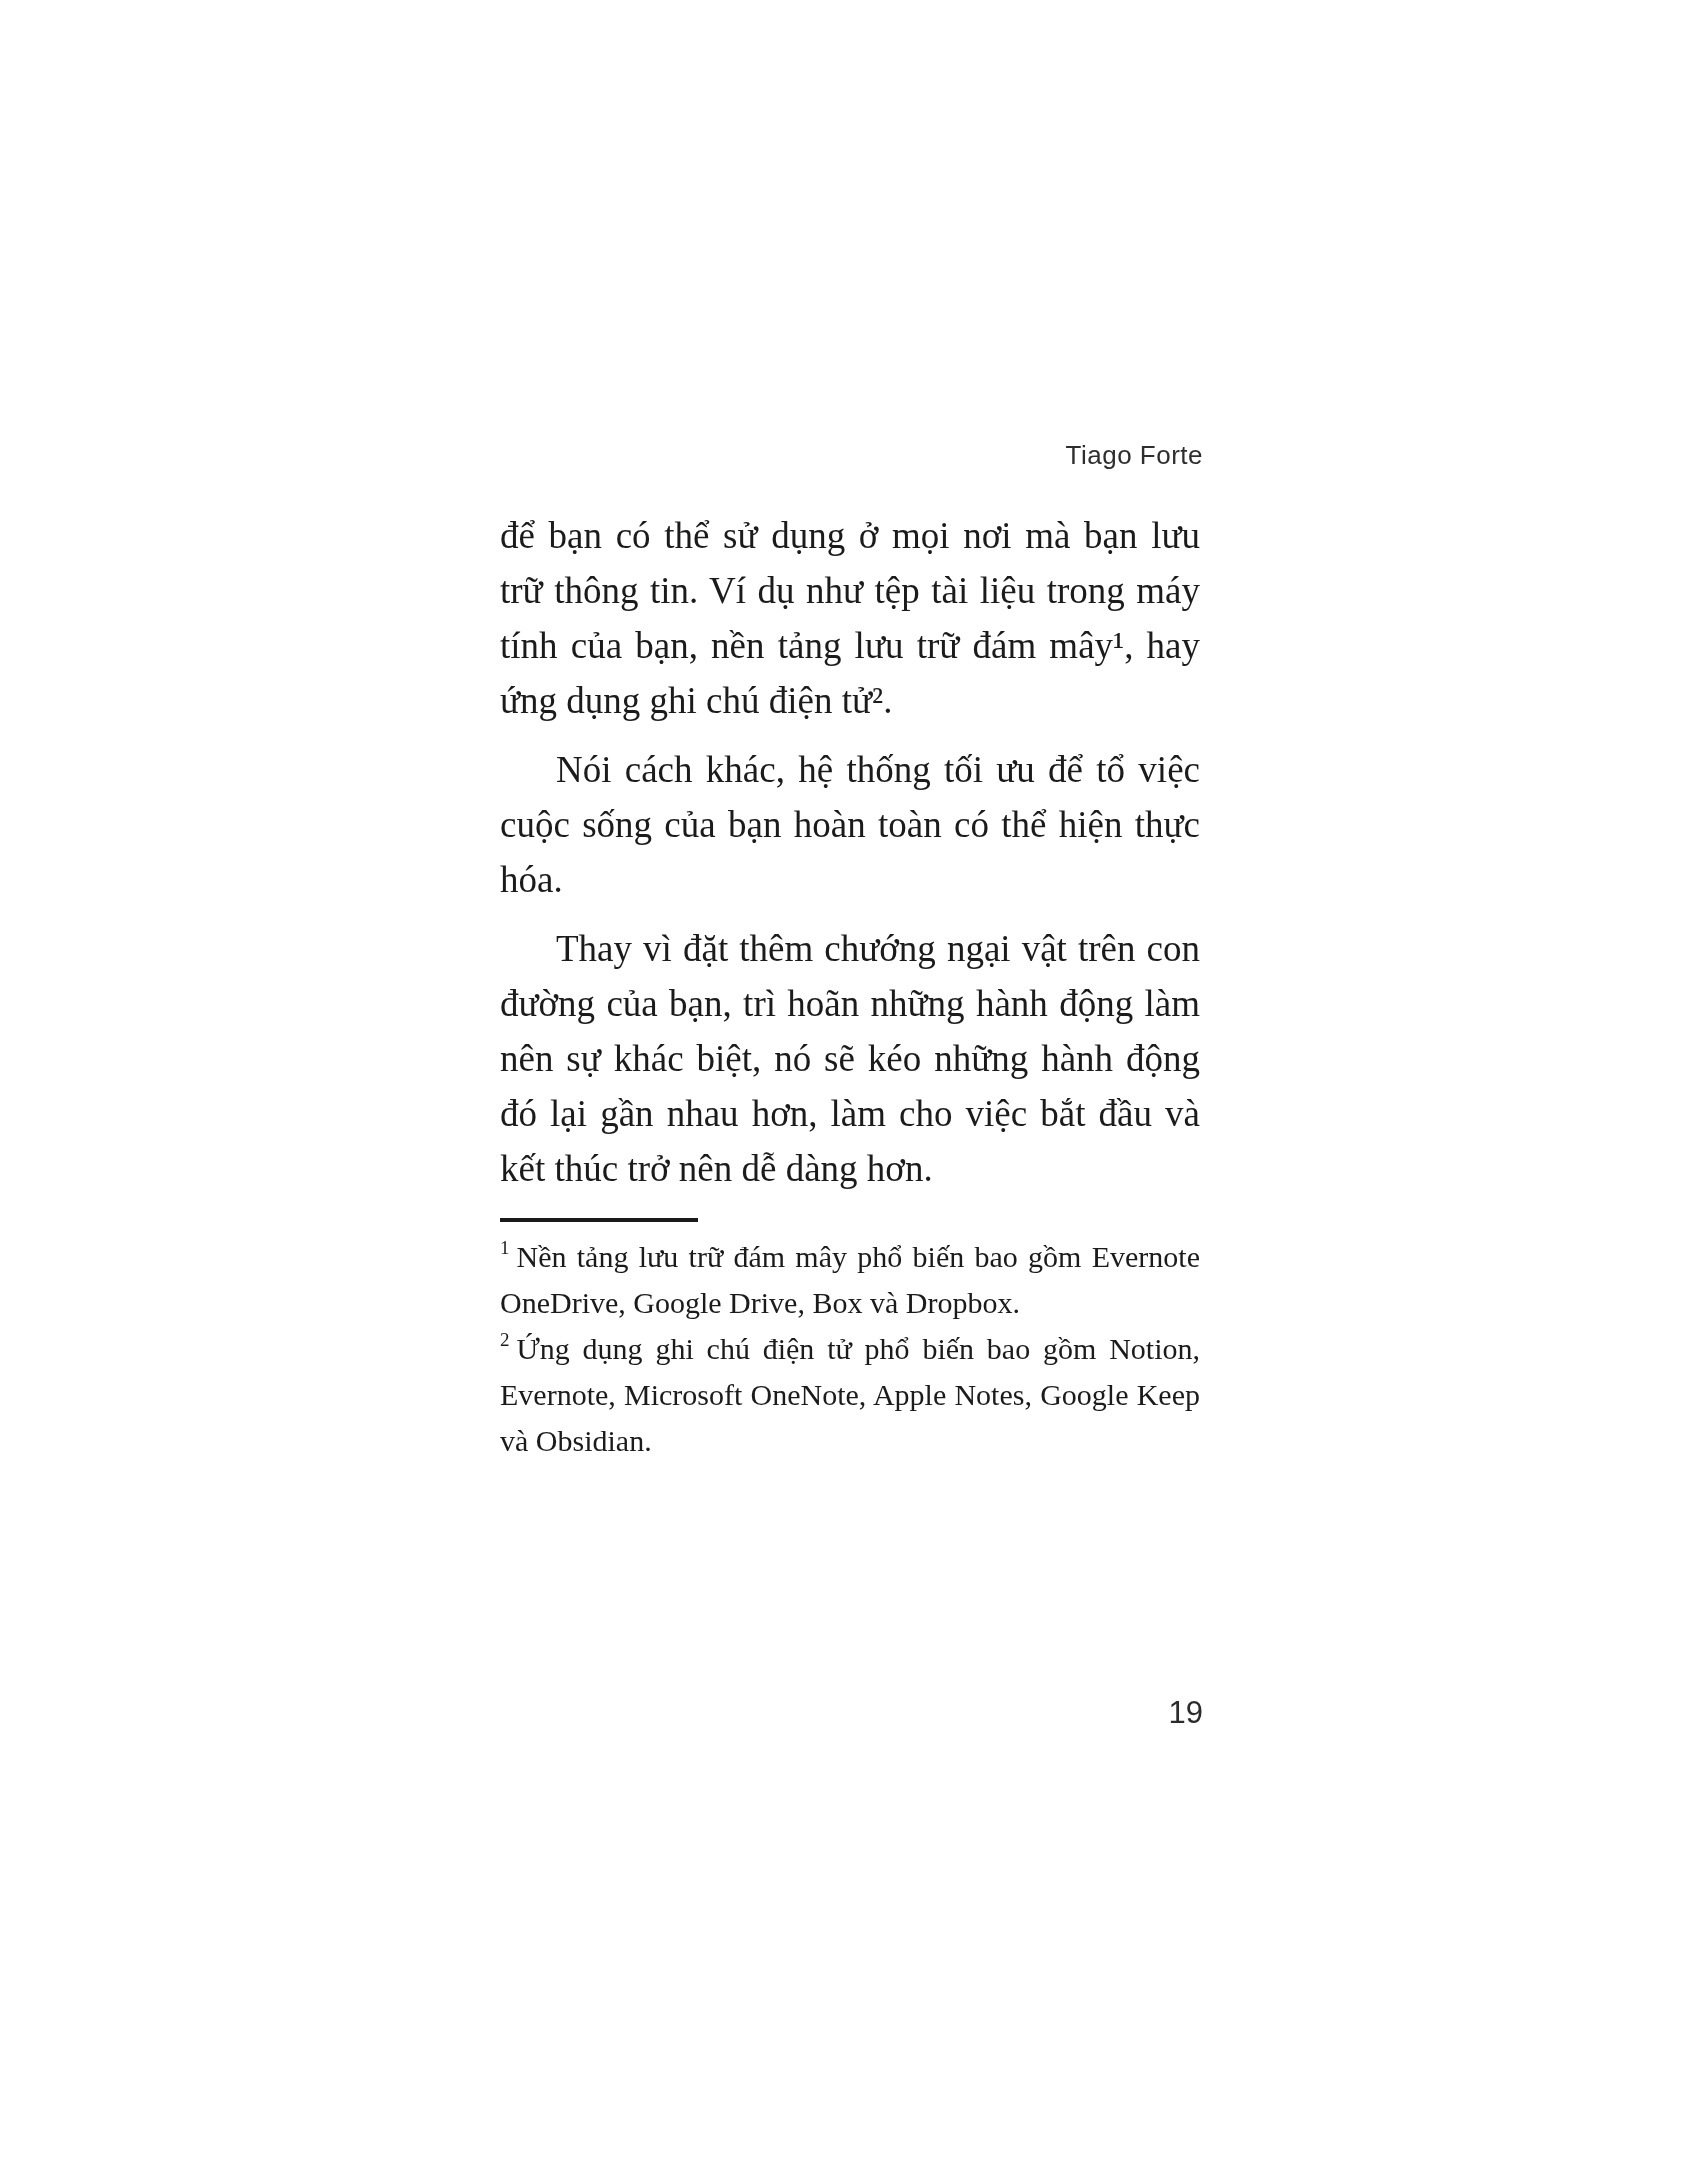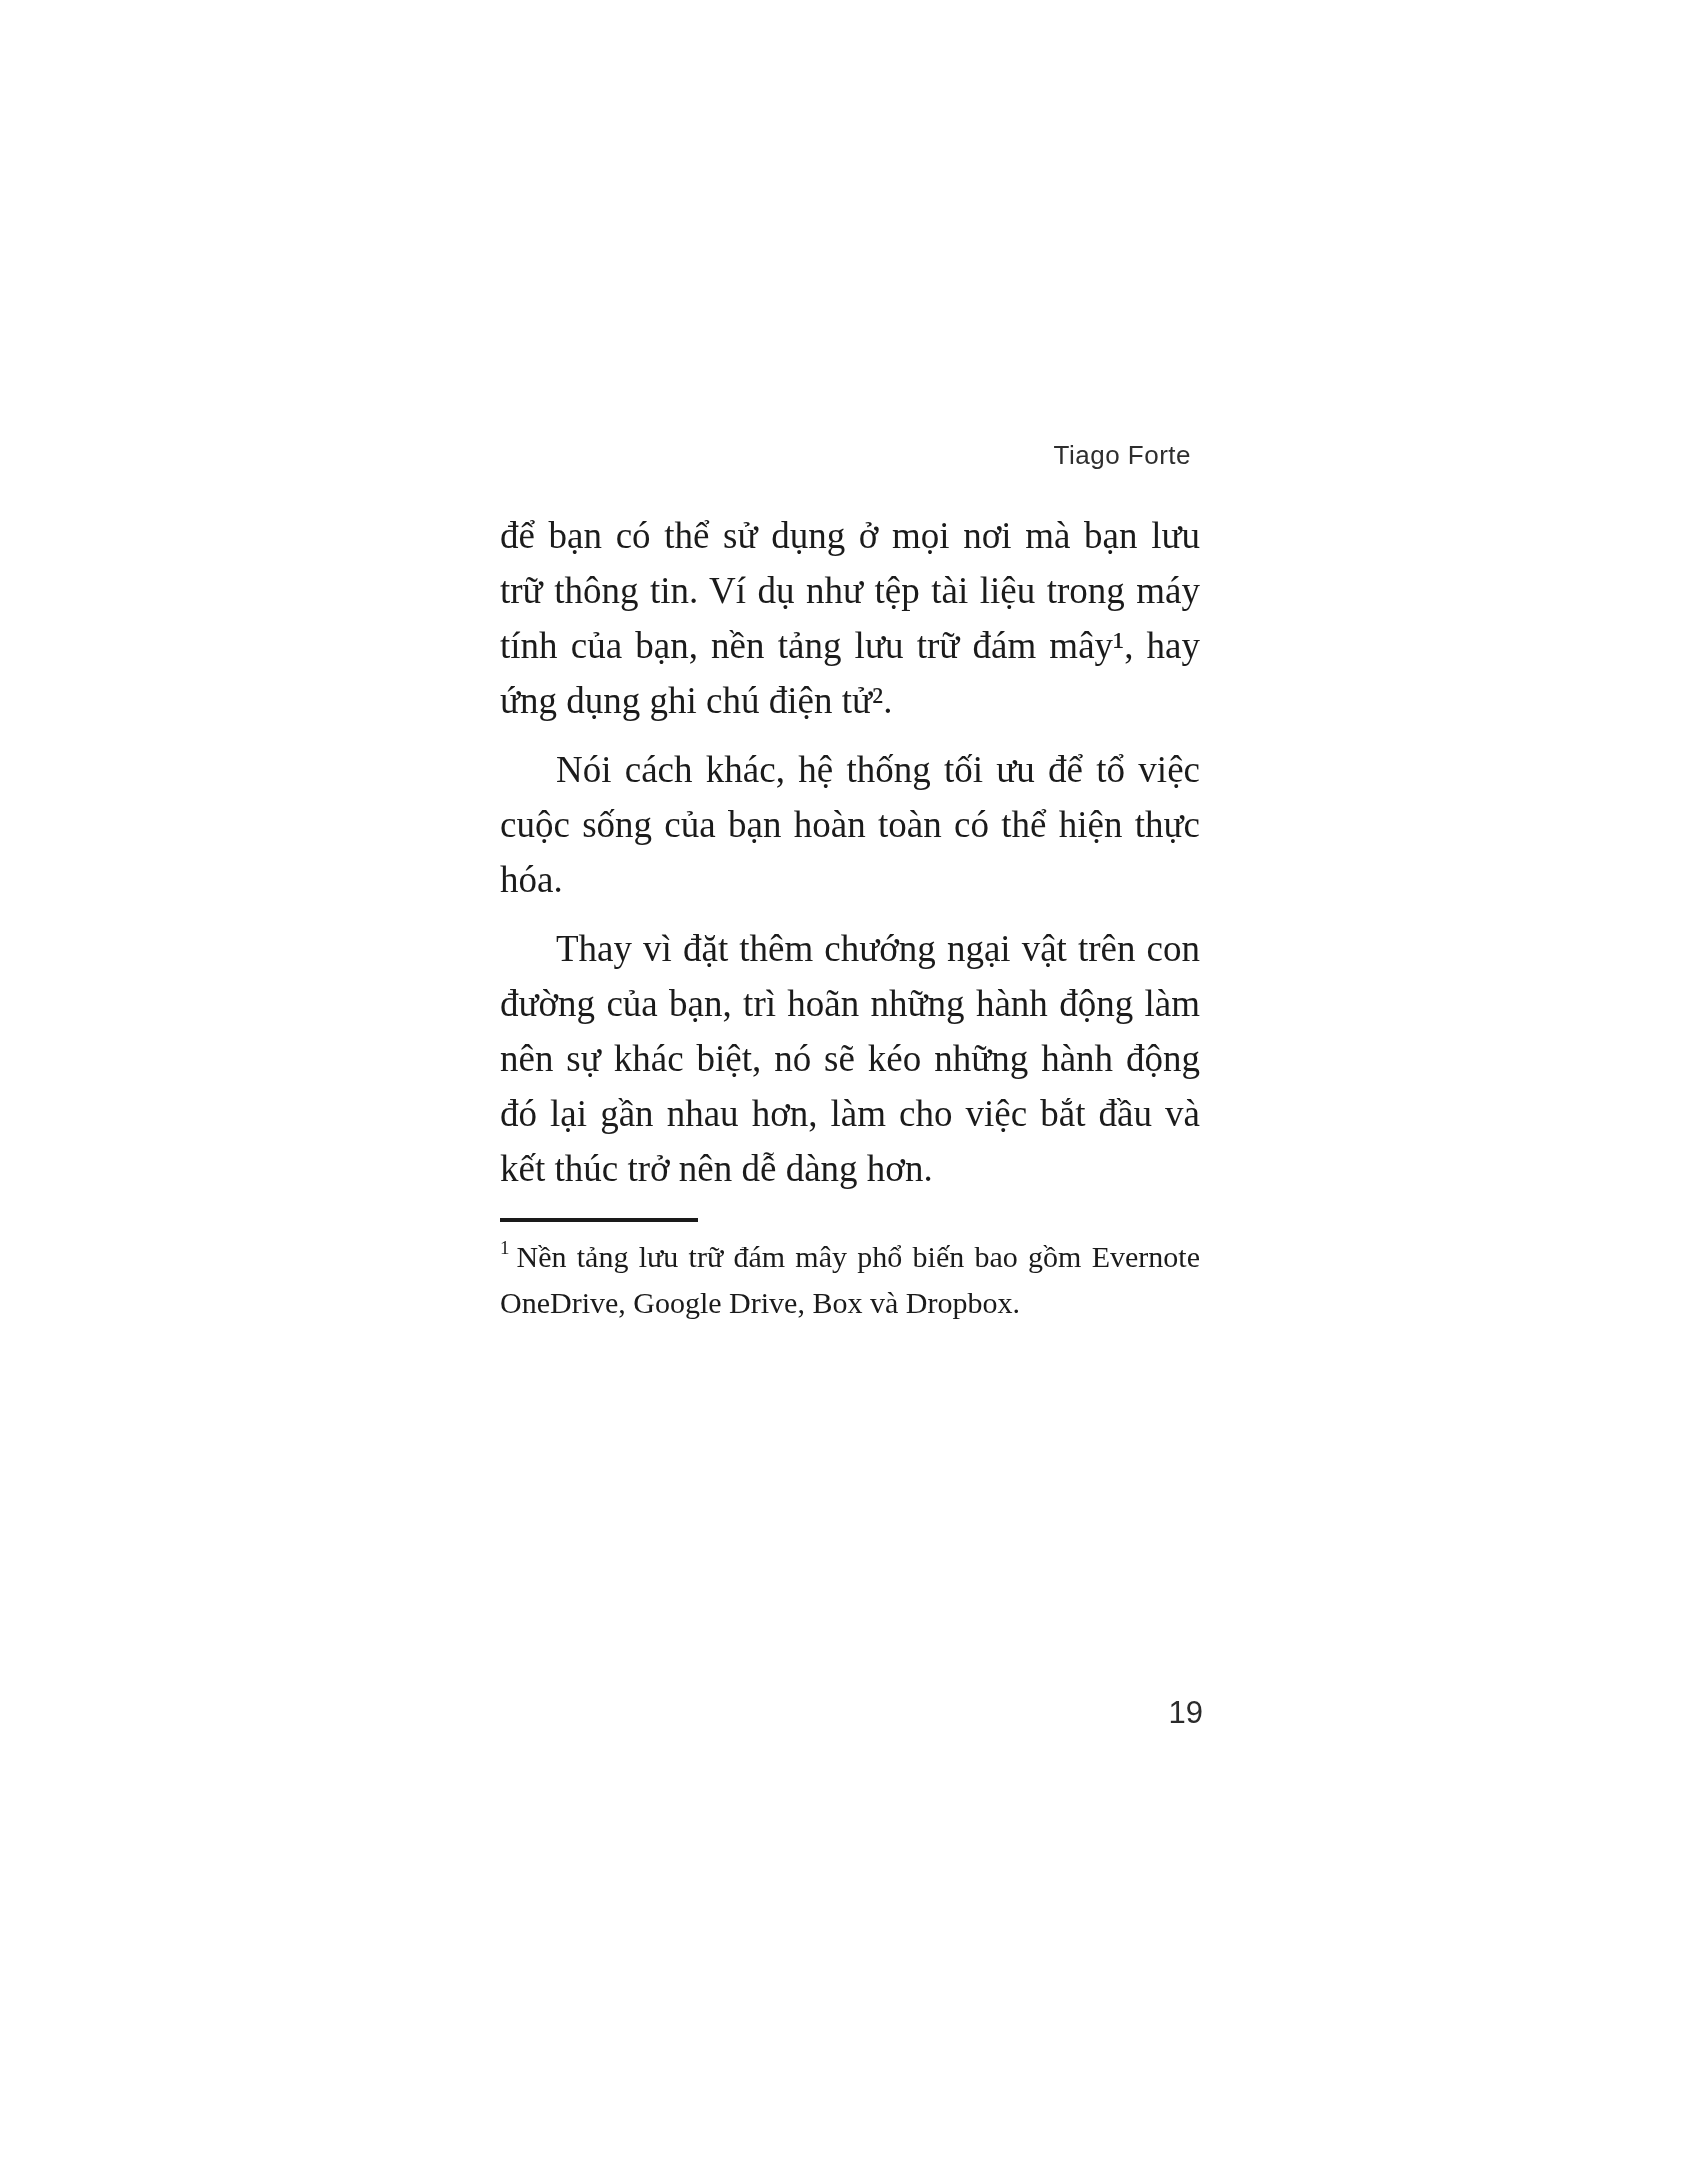--- a/index.html
+++ b/index.html
@@ -7,21 +7,21 @@
     position: relative;
     width: 1683px;
     height: 2178px;
     background: #ffffff;
     overflow: hidden;
     font-family: "Liberation Serif", "DejaVu Serif", serif;
   }
   .running-header {
     position: absolute;
     top: 440px;
-    right: 492px;
+    right: 480px;
     font-family: "Liberation Sans", "DejaVu Sans", sans-serif;
     font-size: 26px;
     line-height: 30px;
     color: #2e2e2e;
     letter-spacing: 0.5px;
   }
   .text-block {
     position: absolute;
     left: 500px;
     top: 508px;
@@ -81,20 +81,23 @@
     <p class="body-para indent">Nói cách khác, hệ thống tối ưu để tổ việc cuộc sống của bạn hoàn toàn có thể hiện thực hóa.</p>
 
     <p class="body-para indent">Thay vì đặt thêm chướng ngại vật trên con đường của bạn, trì hoãn những hành động làm nên sự khác biệt, nó sẽ kéo những hành động đó lại gần nhau hơn, làm cho việc bắt đầu và kết thúc trở nên dễ dàng hơn.</p>
 
     <div class="footnote-sep"></div>
 
     <div class="footnotes">
       <p class="footnote-item">
         <span class="footnote-marker">1</span><span>Nền tảng lưu trữ đám mây phổ biến bao gồm Evernote OneDrive, Google Drive, Box và Dropbox.</span>
       </p>
+      <p class="footnote-item">
+        <span class="footnote-marker">2</span><span>Ứng dụng ghi chú điện tử phổ biến bao gồm Notion, Evernote, Microsoft OneNote, Apple Notes, Google Keep và Obsidian.</span>
+      </p>
     </div>
 
   </div>
 
   <div class="page-number">19</div>
 
 </div>
 
 
 </body></html>

